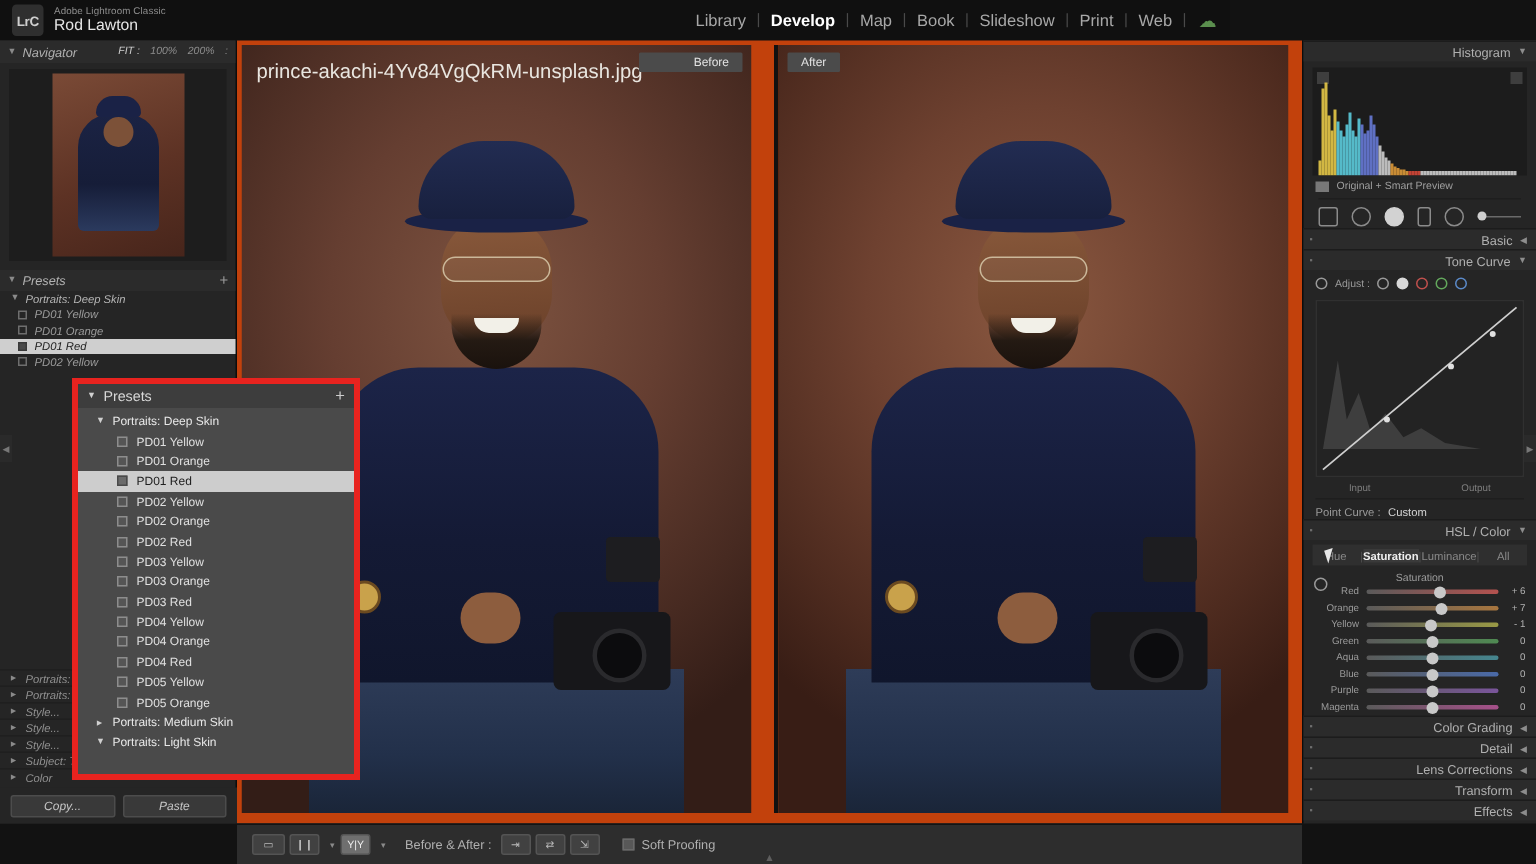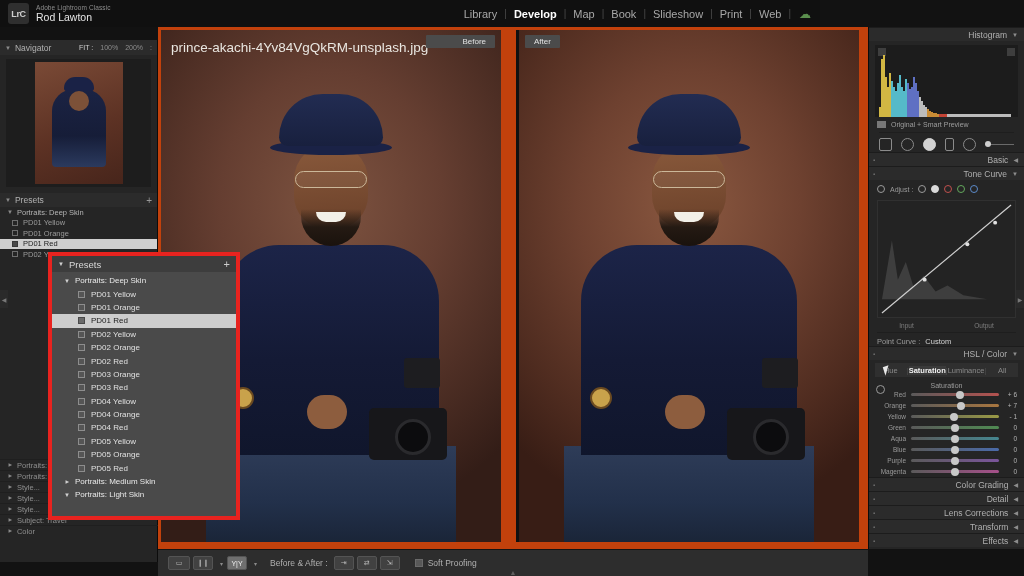--- a/index.html
+++ b/index.html
@@ -34,22 +34,22 @@
   }
   .modules .mod { padding: 0 7px; cursor: default; }
   .modules .mod.active { color: #ffffff; font-weight: bold; }
   .modules .sep { color: #4a4a4a; font-size: 10px; }
   .cloud-icon { margin-left: 8px; color: #5b8f4e; font-size: 12px; }
   .tri { font-size: 6px; color: #8a8a8a; margin-right: 4px; }
   .tri.r { transform: rotate(-90deg); display: inline-block; }
 
   
   .left {
-    position: absolute; left: 0; top: 40px; width: 158px; height: 522px;
-    background: #252525; border-right: 1px solid #0c0c0c;
+    position: absolute; left: 0; top: 27px; width: 158px; height: 522px;
+    background: #252525; border-right: 1px solid #0c0c0c; font-style: italic;
   }
   .nav-head {
     display: flex; align-items: center; height: 15px; padding: 0 5px;
     font-size: 8.5px; color: #b0b0b0; background: #2b2b2b;
   }
   .nav-zoom { margin-left: auto; display: flex; gap: 7px; font-size: 7px; color: #8d8d8d; }
   .nav-zoom .z1 { color: #cfcfcf; }
   .navigator-box {
     margin: 4px 6px 0 6px; height: 128px; background: #1d1d1d;
     display: flex; align-items: center; justify-content: center;
@@ -461,20 +461,24 @@
         <div class="lsec">
           <span class="tri r">▼</span>
           <span>Subject: Travel</span>
         </div>
         <div class="lsec">
           <span class="tri r">▼</span>
           <span>Color</span>
         </div>
       </div>
 
+    <div class="lbtns">
+      <div class="lbtn">Copy...</div>
+      <div class="lbtn">Paste</div>
+    </div>
   </div>
 
   <div class="center">
     <div class="pane before" style="position:absolute">
       <div class="photo dull">
         <div class="bg"></div>
         <div class="p-jeans"></div>
           <div class="p-body"></div>
         <div class="p-face"></div>
           <div class="p-beard"></div>
@@ -794,20 +798,24 @@
         <div class="frow">
           <span class="fsw"></span>
           <span>PD02 Orange</span>
         </div>
         <div class="frow">
           <span class="fsw"></span>
           <span>PD02 Red</span>
         </div>
         <div class="frow">
           <span class="fsw"></span>
+          <span>PD03 Yellow</span>
+        </div>
+        <div class="frow">
+          <span class="fsw"></span>
           <span>PD03 Orange</span>
         </div>
         <div class="frow">
           <span class="fsw"></span>
           <span>PD03 Red</span>
         </div>
         <div class="frow">
           <span class="fsw"></span>
           <span>PD04 Yellow</span>
         </div>
@@ -819,24 +827,20 @@
           <span class="fsw"></span>
           <span>PD04 Red</span>
         </div>
         <div class="frow">
           <span class="fsw"></span>
           <span>PD05 Yellow</span>
         </div>
         <div class="frow">
           <span class="fsw"></span>
           <span>PD05 Orange</span>
-        </div>
-        <div class="frow">
-          <span class="fsw"></span>
-          <span>PD05 Red</span>
         </div>
         <div class="frow grp">
           <span class="ftri r">▼</span>
           <span>Portraits: Medium Skin</span>
         </div>
         <div class="frow grp">
           <span class="ftri">▼</span>
           <span>Portraits: Light Skin</span>
         </div>
       </div>

